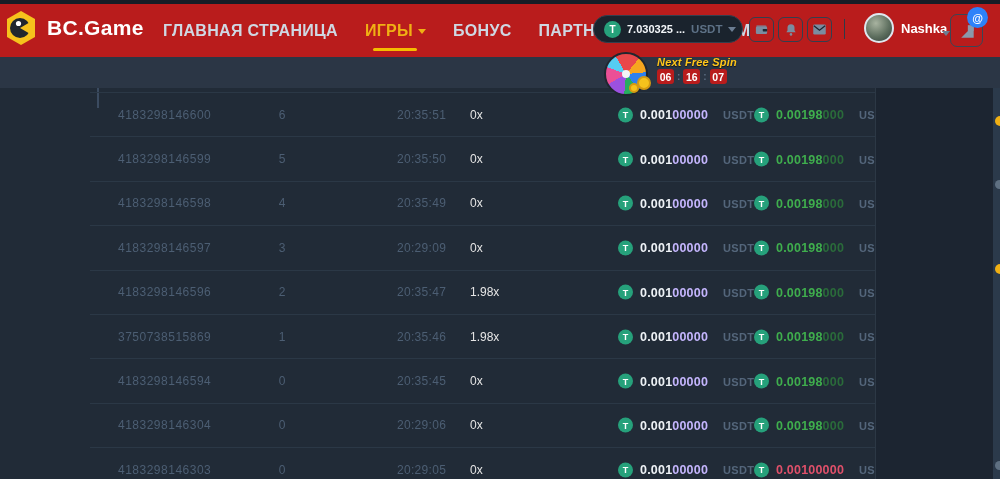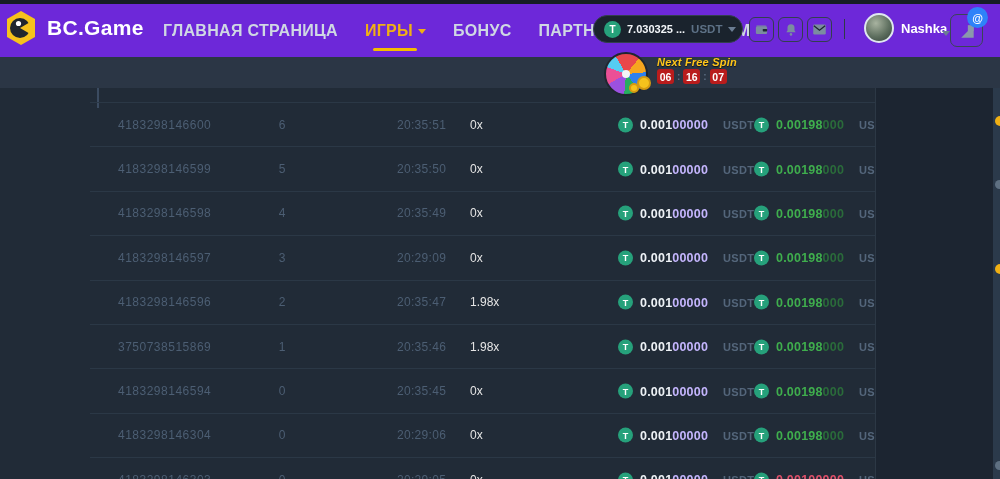--- a/index.html
+++ b/index.html
@@ -2,21 +2,21 @@
 <html><head>
 <meta charset="utf-8">
 <style>
   * { box-sizing: border-box; }
   html,body { margin:0; padding:0; }
   body {
     width:1000px; height:479px; position:relative; overflow:hidden;
     background:#212b37; font-family:"Liberation Sans", sans-serif;
   }
   
-  .navbar { position:absolute; left:0; top:0; width:1000px; height:57px; background:#6d28d9; z-index:10; }
+  .navbar { position:absolute; left:0; top:0; width:1000px; height:57px; background:#b91c1c; z-index:10; }
   .navbar-topline { position:absolute; left:0; top:0; width:1000px; height:4px; background:#161d26; }
   .logo { position:absolute; left:3px; top:10px; display:flex; align-items:center; gap:8px; cursor:pointer; }
   .brand-text { color:#ffffff; font-size:21px; font-weight:bold; letter-spacing:.3px; }
   .nav-menu { position:absolute; left:163px; top:4px; height:53px; display:flex; align-items:center; gap:27px; }
   .nav-item { color:#cfd8e3; font-size:16px; font-weight:bold; letter-spacing:.3px; position:relative;
               display:flex; align-items:center; gap:5px; cursor:pointer; white-space:nowrap; }
   .nav-item.active { color:#f0b014; }
   .nav-item.active::after { content:""; position:absolute; left:50%; transform:translateX(-50%);
               bottom:-11px; width:44px; height:3px; border-radius:2px; background:#f5bc00; }
   .caret { width:0; height:0; border:4px solid transparent; border-top:5px solid #f0b014; margin-top:5px; }
@@ -70,21 +70,21 @@
   .faq { position:absolute; left:795px; top:57px; height:31px; display:flex; align-items:center; gap:7px; cursor:pointer; }
   .q-circle { width:15px; height:15px; border-radius:50%; background:#5e7082; color:#e8edf2; font-size:10px;
               font-weight:bold; display:flex; align-items:center; justify-content:center; }
   .faq-label { color:#75859a; font-size:11.5px; font-weight:bold; }
   
   .right-zone { position:absolute; left:875px; top:88px; width:118px; height:391px; background:#1c2531;
                 border-left:1px solid #2c3845; }
   .side-strip { position:absolute; left:993px; top:88px; width:7px; height:391px; background:#2b3a4b; }
   .mini-dot { position:absolute; border-radius:50%; z-index:3; }
   .scroll-notch { position:absolute; left:97px; top:88px; width:2px; height:20px; background:#3b4b60; }
-  .table-panel { position:absolute; left:90px; top:88px; width:785px; height:391px; padding-top:14px; overflow:hidden; }
+  .table-panel { position:absolute; left:90px; top:88px; width:785px; height:391px; padding-top:4px; overflow:hidden; }
   .trow { position:relative; height:44.4px; border-top:1px solid #2b3846; cursor:pointer; }
   .trow > span, .trow > div { position:absolute; top:50%; transform:translateY(-50%); }
   .c-id   { left:28px;  color:#4c5e73; font-size:12px; letter-spacing:.5px; }
   .c-round{ left:160px; width:64px; text-align:center; color:#4c5e73; font-size:12px; }
   .c-time { left:307px; color:#4c5e73; font-size:12px; letter-spacing:.3px; }
   .c-mult { left:380px; width:78px; text-align:left; color:#e5e5e5; font-size:12px; }
   .c-bet  { left:528px; display:flex; align-items:center; gap:7px; }
   .c-pay  { left:664px; display:flex; align-items:center; gap:7px; }
   .amt { font-size:12.5px; font-weight:bold; letter-spacing:.2px; white-space:nowrap; }
   .bet-amt .main { color:#eef2f6; } .bet-amt .rest { color:#c4b5fd; }

